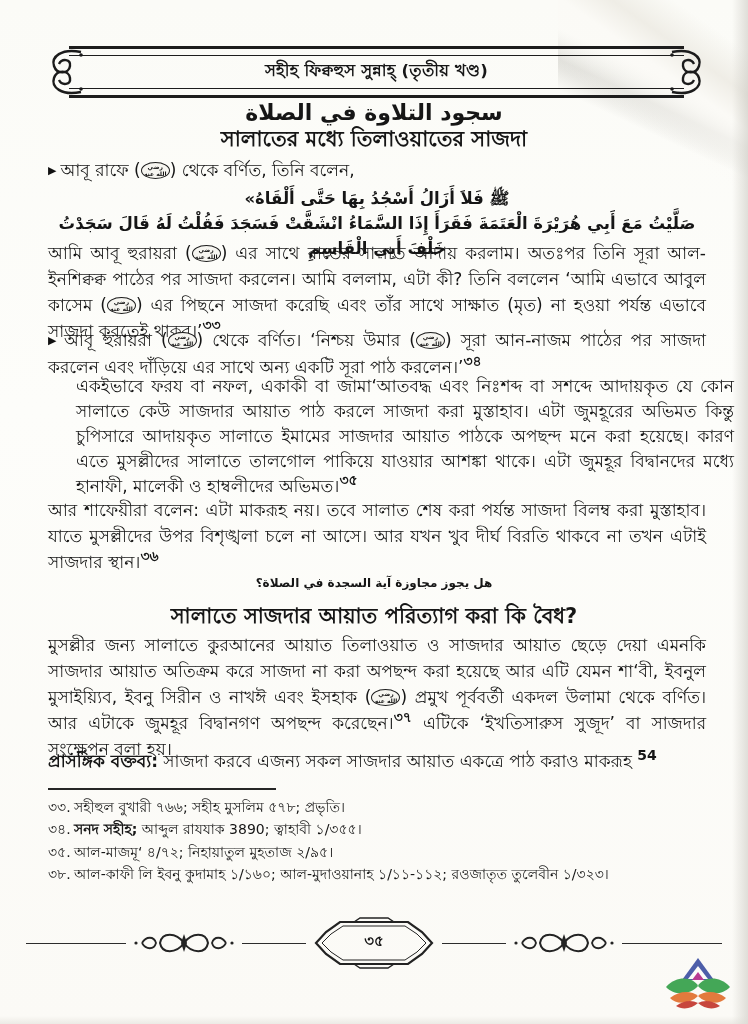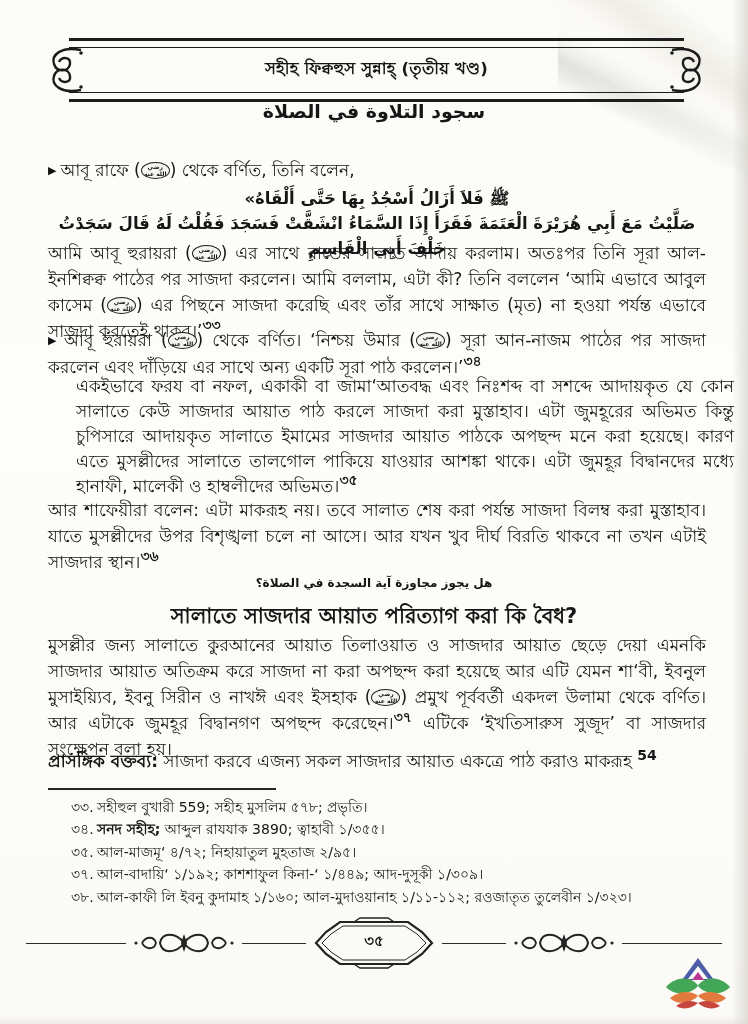--- a/index.html
+++ b/index.html
@@ -12,50 +12,50 @@
   
   .scan-edge-right{position:absolute;top:0;right:0;width:16px;height:100%;
     background:linear-gradient(to left,#c8c6bf,rgba(200,198,191,0));opacity:.55;}
   .scan-edge-bottom{position:absolute;left:0;bottom:0;width:100%;height:8px;
     background:linear-gradient(to top,#dddbd4,rgba(221,219,212,0));opacity:.5;}
   .page-curl{position:absolute;top:0;right:0;width:190px;height:300px;
     background:
       linear-gradient(215deg,rgba(255,255,255,0) 12%,#efede6 22%,#fbfaf6 30%,rgba(0,0,0,0) 46%),
       linear-gradient(205deg,rgba(0,0,0,0) 30%,rgba(170,168,160,.35) 38%,rgba(0,0,0,0) 46%);}
   
-  .hframe{position:absolute;left:55px;right:50px;top:38px;height:64px;}
+  .hframe{position:absolute;left:55px;right:50px;top:46px;height:52px;}
   .hline-top{position:absolute;left:14px;right:14px;top:0;height:6px;
     border-top:3px solid #1d1d1d;border-bottom:1px solid #1d1d1d;}
   .hline-bot{position:absolute;left:14px;right:14px;bottom:0;height:6px;
     border-bottom:3px solid #1d1d1d;border-top:1px solid #1d1d1d;}
   .hcorner{position:absolute;top:50%;transform:translateY(-50%);width:42px;height:50px;}
   .hcorner.left{left:-8px;}
   .hcorner.right{right:-8px;transform:translateY(-50%) scaleX(-1);}
   .htitle{position:absolute;left:0;right:0;top:50%;transform:translateY(-52%);
     text-align:center;font-size:16.5px;font-weight:700;letter-spacing:.2px;}
   
   .h-ar{position:absolute;left:0;width:100%;text-align:center;font-weight:700;
-    font-size:19px;direction:rtl;}
+    font-size:22px;direction:rtl;}
   .h-bn{position:absolute;left:0;width:100%;text-align:center;font-weight:800;
     font-size:21px;}
   
   .blk{position:absolute;left:48px;width:658px;font-size:17px;line-height:26px;
     text-align:justify;}
   .quote{direction:rtl;text-align:center;font-size:16.5px;line-height:25px;font-weight:700;}
   .bullet{font-size:11px;vertical-align:2px;padding-right:4px;color:#101010;}
   sup{font-size:14px;font-weight:700;line-height:0;}
   .seal{display:inline-block;width:27px;height:15px;border:1.3px solid #1c1c1c;
     border-radius:50%;overflow:hidden;vertical-align:-3px;text-align:center;
     font-size:6px;line-height:7px;font-weight:700;direction:rtl;background:#f6f5f0;}
   .bold{font-weight:700;}
   
   .fn-divider{position:absolute;left:48px;top:788px;width:228px;border-top:2.4px solid #262626;}
   .footnotes{position:absolute;left:48px;top:796px;width:660px;font-size:14px;line-height:22.4px;}
   .fn-row{white-space:nowrap;}
-  .fn-num{display:inline-block;min-width:26px;margin-left:23px;}
+  .fn-num{display:inline-block;min-width:26px;}
   
   .footer-orn{position:absolute;left:26px;right:26px;top:916px;height:54px;
     display:flex;align-items:center;justify-content:center;gap:4px;}
   .fline{height:0;border-top:1.4px solid #2c2c2c;flex:1;}
   .fline.short{flex:0 0 64px;}
   .fleur{width:108px;height:26px;flex:0 0 auto;}
   .cartouche{position:relative;width:128px;height:54px;flex:0 0 auto;}
   .cartouche .num{position:absolute;left:0;right:0;top:50%;transform:translateY(-55%);
     text-align:center;font-size:15px;font-weight:700;}
   
@@ -82,20 +82,21 @@
     <svg class="hcorner right" viewBox="0 0 42 50">
       <path d="M34 5 C14 1 4 10 7 19 C10 28 22 27 23 19 C24 12 15 11 12 17" fill="none" stroke="#1b1b1b" stroke-width="2.4"></path>
       <path d="M34 45 C14 49 4 40 7 31 C10 22 22 23 23 31 C24 38 15 39 12 33" fill="none" stroke="#1b1b1b" stroke-width="2.4"></path>
       <circle cx="34" cy="8" r="1.8" fill="#1b1b1b"></circle>
         <circle cx="34" cy="42" r="1.8" fill="#1b1b1b"></circle>
     </svg>
     <div class="htitle">সহীহ ফিক্বহুস সুন্নাহ্ (তৃতীয় খণ্ড)</div>
   </div>
 
   <div class="h-ar" style="top:100px;" lang="ar">سجود التلاوة في الصلاة</div>
+  <div class="h-bn" style="top:123px;">সালাতের মধ্যে তিলাওয়াতের সাজদা</div>
 
   <div class="blk" style="top:157px;">
     <span class="bullet">▶</span><span>আবূ রাফে (</span><span class="seal">رضي الله عنه</span><span>) থেকে বর্ণিত, তিনি বলেন,</span>
   </div>
 
   <div class="blk quote" style="top:186px;" lang="ar" dir="rtl">
     <div>ﷺ فَلاَ أَزَالُ أَسْجُدُ بِهَا حَتَّى أَلْقَاهُ»</div>
     <div>صَلَّيْتُ مَعَ أَبِي هُرَيْرَةَ الْعَتَمَةَ فَقَرَأَ إِذَا السَّمَاءُ انْشَقَّتْ فَسَجَدَ فَقُلْتُ لَهُ قَالَ سَجَدْتُ خَلْفَ أَبِي الْقَاسِمِ</div>
   </div>
 
@@ -121,24 +122,23 @@
   <div class="blk" style="top:632px;">
     <span>মুসল্লীর জন্য সালাতে কুরআনের আয়াত তিলাওয়াত ও সাজদার আয়াত ছেড়ে দেয়া এমনকি সাজদার আয়াত অতিক্রম করে সাজদা না করা অপছন্দ করা হয়েছে আর এটি যেমন শা‘বী, ইবনুল মুসাইয়্যিব, ইবনু সিরীন ও নাখঈ এবং ইসহাক (</span><span class="seal">رضي الله عنه</span><span>) প্রমুখ পূর্ববর্তী একদল উলামা থেকে বর্ণিত। আর এটাকে জুমহূর বিদ্বানগণ অপছন্দ করেছেন।</span><sup>৩৭</sup><span> এটিকে ‘ইখতিসারুস সুজূদ’ বা সাজদার সংক্ষেপন বলা হয়।</span>
   </div>
 
   <div class="blk" style="top:748px;">
     <span class="bold">প্রাসঙ্গিক বক্তব্য:</span><span> সাজদা করবে এজন্য সকল সাজদার আয়াত একত্রে পাঠ করাও মাকরূহ </span><sup>54</sup>
   </div>
 
   <div class="fn-divider"></div>
   <div class="footnotes">
-    <div class="fn-row"><span class="fn-num">৩৩.</span><span>সহীহুল বুখারী 559; সহীহ মুসলিম ৫৭৮; প্রভৃতি।</span></div>
+    <div class="fn-row"><span class="fn-num">৩৩.</span><span>সহীহুল বুখারী ৭৬৬; সহীহ মুসলিম ৫৭৮; প্রভৃতি।</span></div>
     <div class="fn-row"><span class="fn-num">৩৪.</span><span class="bold">সনদ সহীহ;</span><span> আব্দুল রাযযাক 3890; ত্বাহাবী ১/৩৫৫।</span></div>
     <div class="fn-row"><span class="fn-num">৩৫.</span><span>আল-মাজমূ‘ ৪/৭২; নিহায়াতুল মুহতাজ ২/৯৫।</span></div>
-    <div class="fn-row"><span class="fn-num">৩৭.</span><span>আল-বাদায়ি‘ ১/১৯২; কাশশাফুল কিনা-‘ ১/৪৪৯; আদ-দুসূকী ১/৩০৯।</span></div>
     <div class="fn-row"><span class="fn-num">৩৮.</span><span>আল-কাফী লি ইবনু কুদামাহ ১/১৬০; আল-মুদাওয়ানাহ ১/১১-১১২; রওজাতৃত তুলেবীন ১/৩২৩।</span></div>
   </div>
 
   <div class="footer-orn">
     <div class="fline"></div>
     <svg class="fleur" viewBox="0 0 108 26">
       <circle cx="6" cy="13" r="1.6" fill="#242424"></circle>
       <path d="M12 13 C16 6 24 6 26 13 C24 20 16 20 12 13" fill="none" stroke="#242424" stroke-width="1.8"></path>
       <path d="M54 13 C46 2 32 2 30 13 C32 24 46 24 54 13 C62 2 76 2 78 13 C76 24 62 24 54 13" fill="none" stroke="#242424" stroke-width="2"></path>
       <path d="M54 4 L57 13 L54 22 L51 13 Z" fill="#242424"></path>

